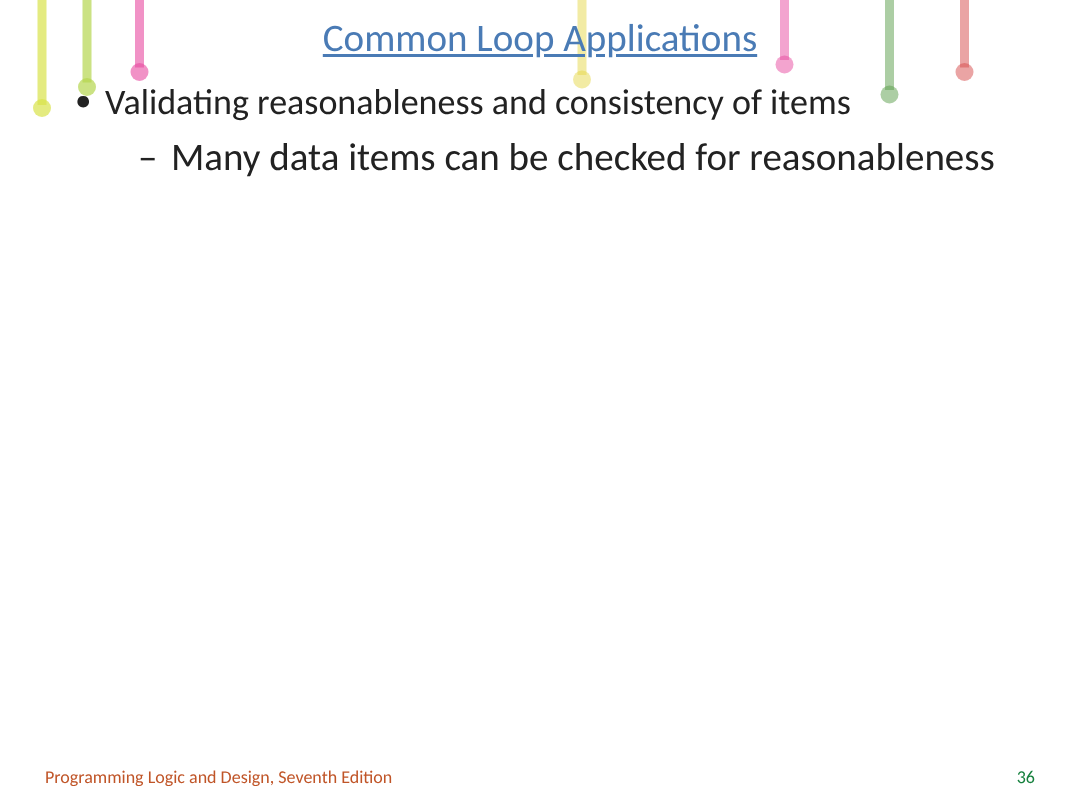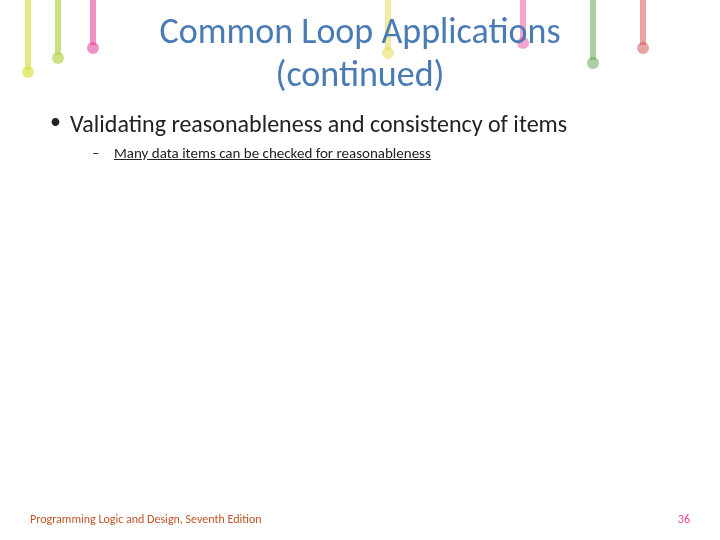--- a/index.html
+++ b/index.html
@@ -15,26 +15,27 @@
     position: absolute;
     top: 0;
     left: 0;
     width: 720px;
     height: 80px;
     pointer-events: none;
   }
   .title {
     text-align: center;
     color: #4a7bb5;
-    font-size: 36px;
+    font-size: 26px;
     font-weight: 400;
     padding-top: 10px;
     line-height: 1.2;
     position: relative;
     z-index: 2;
+    text-decoration: underline;
   }
   .content {
     padding: 12px 48px 0 48px;
     color: #222;
   }
   ul.level1 {
     list-style: none;
   }
   ul.level1 > li {
     position: relative;
@@ -51,46 +52,45 @@
     font-size: 22px;
     color: #222;
   }
   ul.level2 {
     list-style: none;
     margin-top: 4px;
   }
   ul.level2 > li {
     position: relative;
     padding-left: 30px;
-    font-size: 15px;
+    font-size: 26px;
     line-height: 1.25;
     margin-bottom: 4px;
     margin-left: 14px;
-    text-decoration: underline;
   }
   ul.level2 > li::before {
     content: "–";
     position: absolute;
     left: 8px;
     top: 0;
     color: #222;
   }
   .footer {
     position: absolute;
     bottom: 14px;
     left: 0;
     width: 720px;
     padding: 0 30px;
     display: flex;
     justify-content: space-between;
     align-items: baseline;
     font-size: 12px;
   }
   .footer-left { color: #c05528; }
-  .footer-right { color: #ec4899; }
+  .footer-right { color: #15803d; }
 </style>
 </head>
 <body>
 
 <svg class="decoration" viewBox="0 0 720 80">
   <rect x="25" y="0" width="6" height="70" fill="#d9e24a" opacity="0.7"></rect>
   <ellipse cx="28" cy="72" rx="6" ry="6" fill="#d9e24a" opacity="0.7"></ellipse>
   <rect x="55" y="0" width="6" height="55" fill="#b5d64e" opacity="0.7"></rect>
   <ellipse cx="58" cy="58" rx="6" ry="6" fill="#b5d64e" opacity="0.7"></ellipse>
   <rect x="90" y="0" width="6" height="45" fill="#e84aa0" opacity="0.6"></rect>
@@ -100,21 +100,20 @@
   <rect x="520" y="0" width="6" height="40" fill="#e84aa0" opacity="0.5"></rect>
   <ellipse cx="523" cy="43" rx="6" ry="6" fill="#e84aa0" opacity="0.5"></ellipse>
   <rect x="590" y="0" width="6" height="60" fill="#5a9e4a" opacity="0.5"></rect>
   <ellipse cx="593" cy="63" rx="6" ry="6" fill="#5a9e4a" opacity="0.5"></ellipse>
   <rect x="640" y="0" width="6" height="45" fill="#d64a4a" opacity="0.5"></rect>
   <ellipse cx="643" cy="48" rx="6" ry="6" fill="#d64a4a" opacity="0.5"></ellipse>
 </svg>
 
 <h1 class="title">
   <span>Common Loop Applications</span><br>
-  <span>(continued)</span>
 </h1>
 
 <div class="content">
   <ul class="level1">
     <li>
       <span>Validating reasonableness and consistency of items</span>
       <ul class="level2">
         <li>
           <span>Many data items can be checked for reasonableness</span>
         </li>

